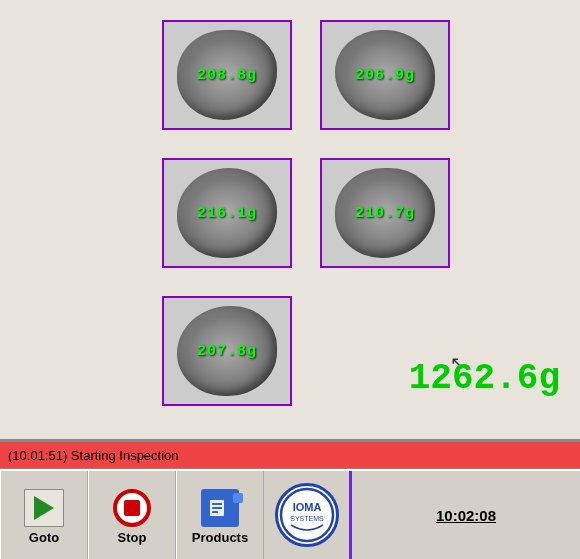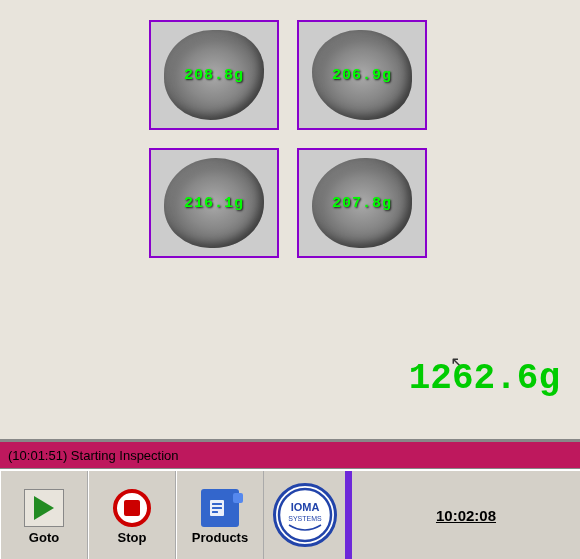--- a/index.html
+++ b/index.html
@@ -28,24 +28,24 @@
       top: 0; left: 0; right: 0;
       bottom: 0;
       background: #e8e4dc;
     }
 
     
     #product-grid {
       display: grid;
       grid-template-columns: repeat(2, 140px);
       grid-template-rows: repeat(3, 120px);
-      gap: 8px;
+      gap: 18px;
       position: absolute;
       top: 10px;
-      left: 139px;
+      left: 152px;
       padding: 10px;
     }
 
     .product-cell {
       position: relative;
       width: 130px;
       height: 110px;
       border: 2px solid #8800cc;
       background: #ccc;
       display: flex;
@@ -89,21 +89,21 @@
     #cursor {
       position: absolute;
       bottom: 65px;
       right: 115px;
       color: #333;
       font-size: 18px;
     }
 
     
     #status-bar {
-      background: #be185d;
+      background: #ef4444;
       border-top: 1px solid #888;
       border-bottom: 1px solid #888;
       padding: 4px 8px;
       font-size: 13px;
       color: #000;
       height: 28px;
       display: flex;
       align-items: center;
     }
 
@@ -206,21 +206,21 @@
       background: #5588ee;
       border-radius: 2px;
     }
 
     
     #ioma-logo {
       width: 88px;
       display: flex;
       align-items: center;
       justify-content: center;
-      border-right: 7px solid #6d28d9;
+      border-right: 3px solid #6d28d9;
     }
 
     .ioma-circle {
       width: 64px;
       height: 64px;
       border-radius: 50%;
       border: 3px solid #2244aa;
       background: #fff;
       display: flex;
       flex-direction: column;
@@ -264,20 +264,24 @@
         <div class="product-blob blob-2"></div>
         <span class="product-label">206.9g</span>
       </div>
 
       <div class="product-cell">
         <div class="product-blob blob-3"></div>
         <span class="product-label">216.1g</span>
       </div>
 
       <div class="product-cell">
+        <div class="product-blob blob-5"></div>
+        <span class="product-label">210.7g</span>
+      </div>
+      <div class="product-cell">
         <div class="product-blob blob-6"></div>
         <span class="product-label">207.8g</span>
       </div>
     </div>
 
     <div id="cursor">↖</div>
 
     <div id="total-weight">1262.6g</div>
 
   </div>

